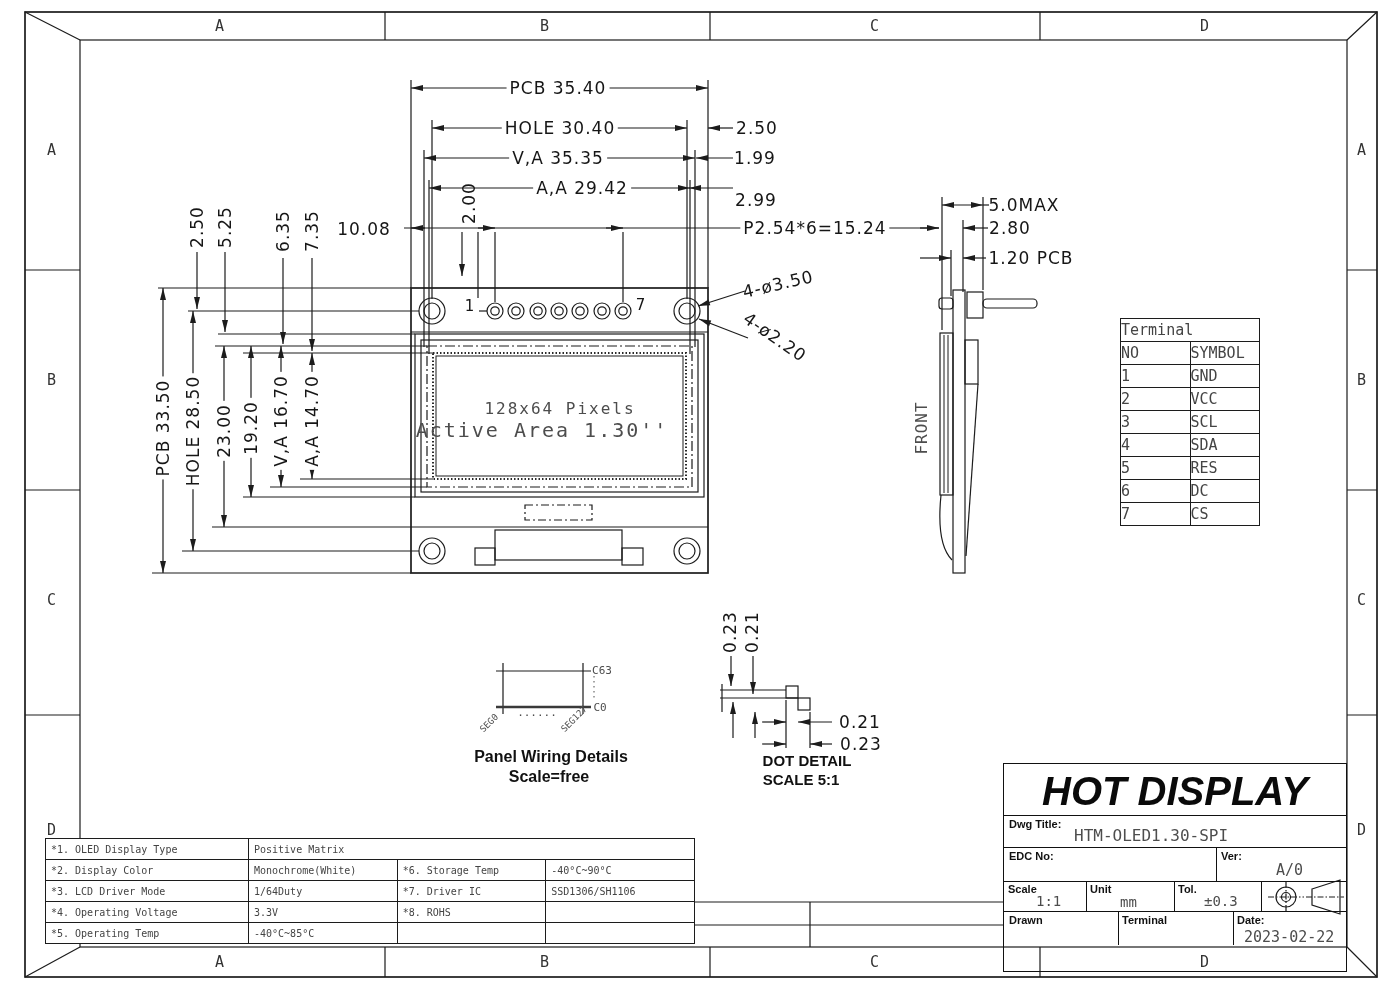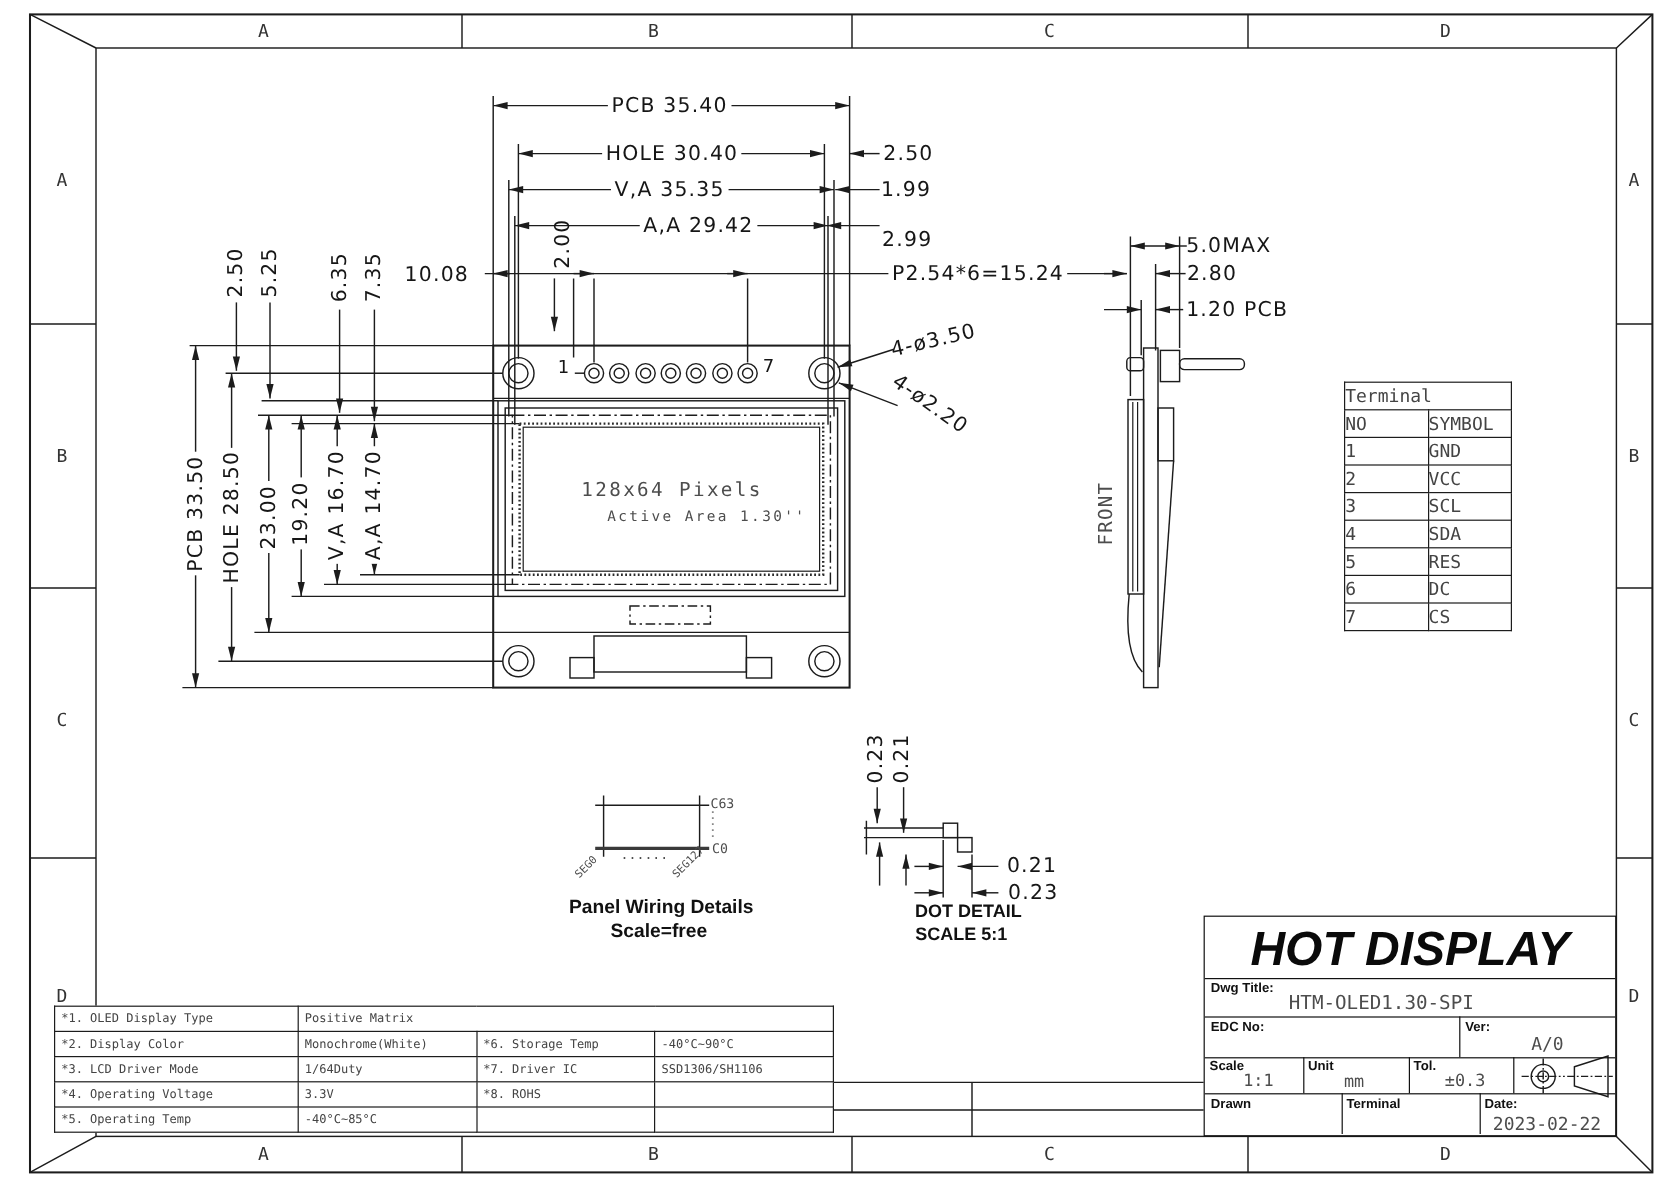--- a/index.html
+++ b/index.html
@@ -19,21 +19,21 @@
   .zone{font-family:"DejaVu Sans Mono",monospace;font-size:15px;color:#333;}
   table{border-collapse:collapse;background:#fff;table-layout:fixed;}
   .tt{position:absolute;left:1120px;top:318px;z-index:2;}
   .tt table{width:140px;}
   .tt td,.tt th{border:1.4px solid #1c1c1c;font-family:"DejaVu Sans Mono",monospace;
       font-weight:normal;font-size:15px;color:#444;text-align:left;height:22px;padding:0;}
   .nt{position:absolute;left:45px;top:838px;z-index:2;}
   .nt table{width:650px;}
   .nt td{border:1.4px solid #1c1c1c;font-family:"DejaVu Sans Mono",monospace;font-size:10px;
       color:#444;height:20px;padding:0 5px;white-space:nowrap;overflow:hidden;}
-  .tb{position:absolute;left:1003px;top:763px;width:344px;height:184px;border:1.7px solid #111;
+  .tb{position:absolute;left:1003px;top:763px;width:344px;height:209px;border:1.7px solid #111;
       box-sizing:border-box;z-index:2;background:transparent;}
   .tb .hr{position:absolute;left:0;width:100%;border-top:1.5px solid #111;}
   .tb .vr{position:absolute;border-left:1.5px solid #111;}
   .tbl{position:absolute;font-family:"Liberation Sans",sans-serif;font-weight:bold;
       font-size:11px;color:#111;white-space:nowrap;}
   .tbv{position:absolute;font-family:"DejaVu Sans Mono",monospace;font-size:15px;color:#4d4d4d;white-space:nowrap;}
   .logo{position:absolute;left:0;top:2px;width:100%;height:50px;line-height:50px;text-align:center;
       font-family:"Liberation Sans",sans-serif;font-style:italic;font-weight:900;font-size:40px;color:#0a0a0a;}
 </style>
 </head>
@@ -219,21 +219,21 @@
 
 <div class="hl" style="left:1024px;top:205px">5.0MAX</div>
 <div class="hl" style="left:1010px;top:228px">2.80</div>
 <div class="hl" style="left:1031px;top:258px">1.20 PCB</div>
 <div class="rl cad" style="left:921px;top:428px;font-size:16px">FRONT</div>
 
 <div class="hl" style="left:470px;top:306px;font-size:15px">1</div>
 <div class="hl" style="left:641px;top:305px;font-size:15px">7</div>
 
 <div class="hl cad" style="left:560px;top:408px;font-size:16px;letter-spacing:2px">128x64 Pixels</div>
-<div class="hl cad" style="left:589px;top:430px;font-size:12px;letter-spacing:2px">Active Area 1.30''</div>
+<div class="hl cad" style="left:542px;top:430px;font-size:20px;letter-spacing:2px">Active Area 1.30''</div>
 
 <div class="hl cad sm" style="left:602px;top:670px">C63</div>
 <div class="hl cad sm" style="left:600px;top:707px">C0</div>
 <div class="hl cad sm" style="left:537px;top:712px">......</div>
 <div class="sl cad" style="left:489px;top:723px;font-size:9px;letter-spacing:0;transform:translate(-50%,-50%) rotate(-45deg)">SEG0</div>
 <div class="sl cad" style="left:574px;top:719px;font-size:9px;letter-spacing:0;transform:translate(-50%,-50%) rotate(-45deg)">SEG127</div>
 <div class="hl cap" style="left:551px;top:757px;font-size:16px">Panel Wiring Details</div>
 <div class="hl cap" style="left:549px;top:777px;font-size:16px">Scale=free</div>
 
 <div class="rl" style="left:730px;top:632px">0.23</div>

